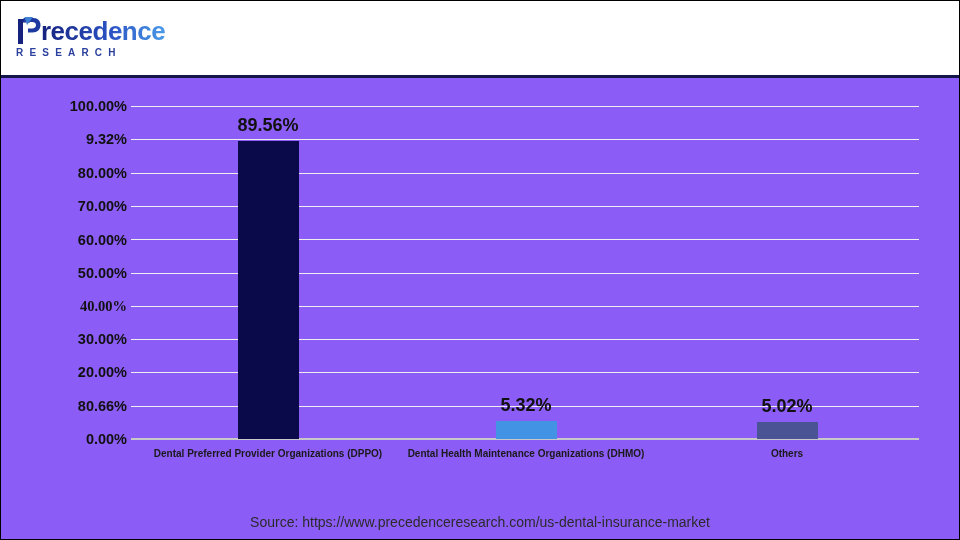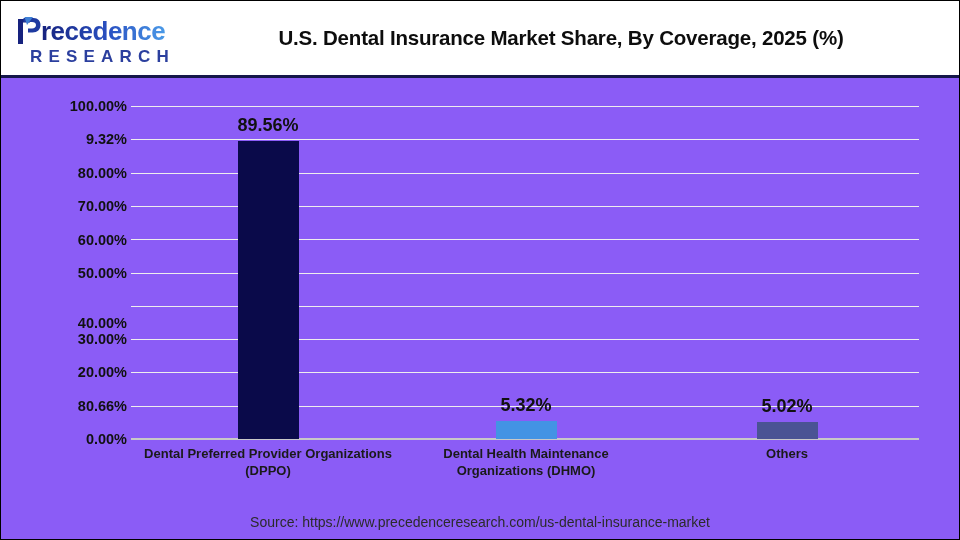--- a/index.html
+++ b/index.html
@@ -42,23 +42,23 @@
   }
   #logo-word {
     position: absolute;
     left: 0;
     top: 0;
     width: 160px;
     height: 34px;
   }
   #logo-sub {
     position: absolute;
-    left: 17px;
+    left: 3px;
     top: 33px;
-    font-size: 17px;
+    font-size: 10px;
     font-weight: 700;
     letter-spacing: 6.2px;
     color: #2b3f9e;
     font-family: "Liberation Sans", sans-serif;
   }
 
   #chart-title {
     position: absolute;
     left: 180px;
     top: 0;
@@ -142,21 +142,21 @@
     font-family: "Liberation Sans", sans-serif;
   }
   .bar-rect {
     width: 100%;
     height: 100%;
   }
 
   .xlabel {
     position: absolute;
     top: 367px;
-    font-size: 13px;
+    font-size: 10px;
     font-weight: 700;
     color: #1a1a1a;
     text-align: center;
     line-height: 17px;
     font-family: "Liberation Sans", sans-serif;
     width: 250px;
   }
 
   #source {
     position: absolute;
@@ -187,33 +187,32 @@
         </defs>
 
         <path d="M10 10 L34 10 L34 17 L20 17 L20 60 L10 60 Z" fill="#16227e"></path>
         <path d="M21 8 L41 8 C50 8 55 14 55 22 C55 31 49 37 39 37 L30 37 L30 29 L38 29 C43 29 46 26 46 22 C46 18 43 16 38 16 L21 16 Z" fill="#1e3aa0"></path>
         <path d="M23 6 L40 6 L28 22 Z" fill="#3f7fd4"></path>
         <text x="56" y="52" font-family="Liberation Sans, sans-serif" font-size="52" font-weight="700" fill="url(#lg)" letter-spacing="-1">recedence</text>
       </svg>
       <div id="logo-sub">RESEARCH</div>
     </div>
 
-    <div id="chart-title">U.S. Dental Insurance Market Share, By Coverage, 2025 (%)</div>
   </div>
 
   <div id="plot-wrap">
 
     <div id="y-axis">
         <div class="ytick" style="top: 0px;">100.00%</div>
         <div class="ytick" style="top: 33.3px;">9.32%</div>
         <div class="ytick" style="top: 66.6px;">80.00%</div>
         <div class="ytick" style="top: 99.9px;">70.00%</div>
         <div class="ytick" style="top: 134px;">60.00%</div>
         <div class="ytick" style="top: 166.5px;">50.00%</div>
-        <div class="ytick" style="top: 217px;">40.00%</div>
+        <div class="ytick" style="top: 200px; font-family: Liberation Serif, serif;">40.00%</div>
         <div class="ytick" style="top: 233.1px;">30.00%</div>
         <div class="ytick" style="top: 266.4px;">20.00%</div>
         <div class="ytick" style="top: 299.7px;">80.66%</div>
         <div class="ytick" style="top: 333px;">0.00%</div>
       </div>
 
     <div id="plot-area">
       <div id="gridlines">
           <div class="gridline" style="top: 0px;"></div>
           <div class="gridline" style="top: 33.3px;"></div>

